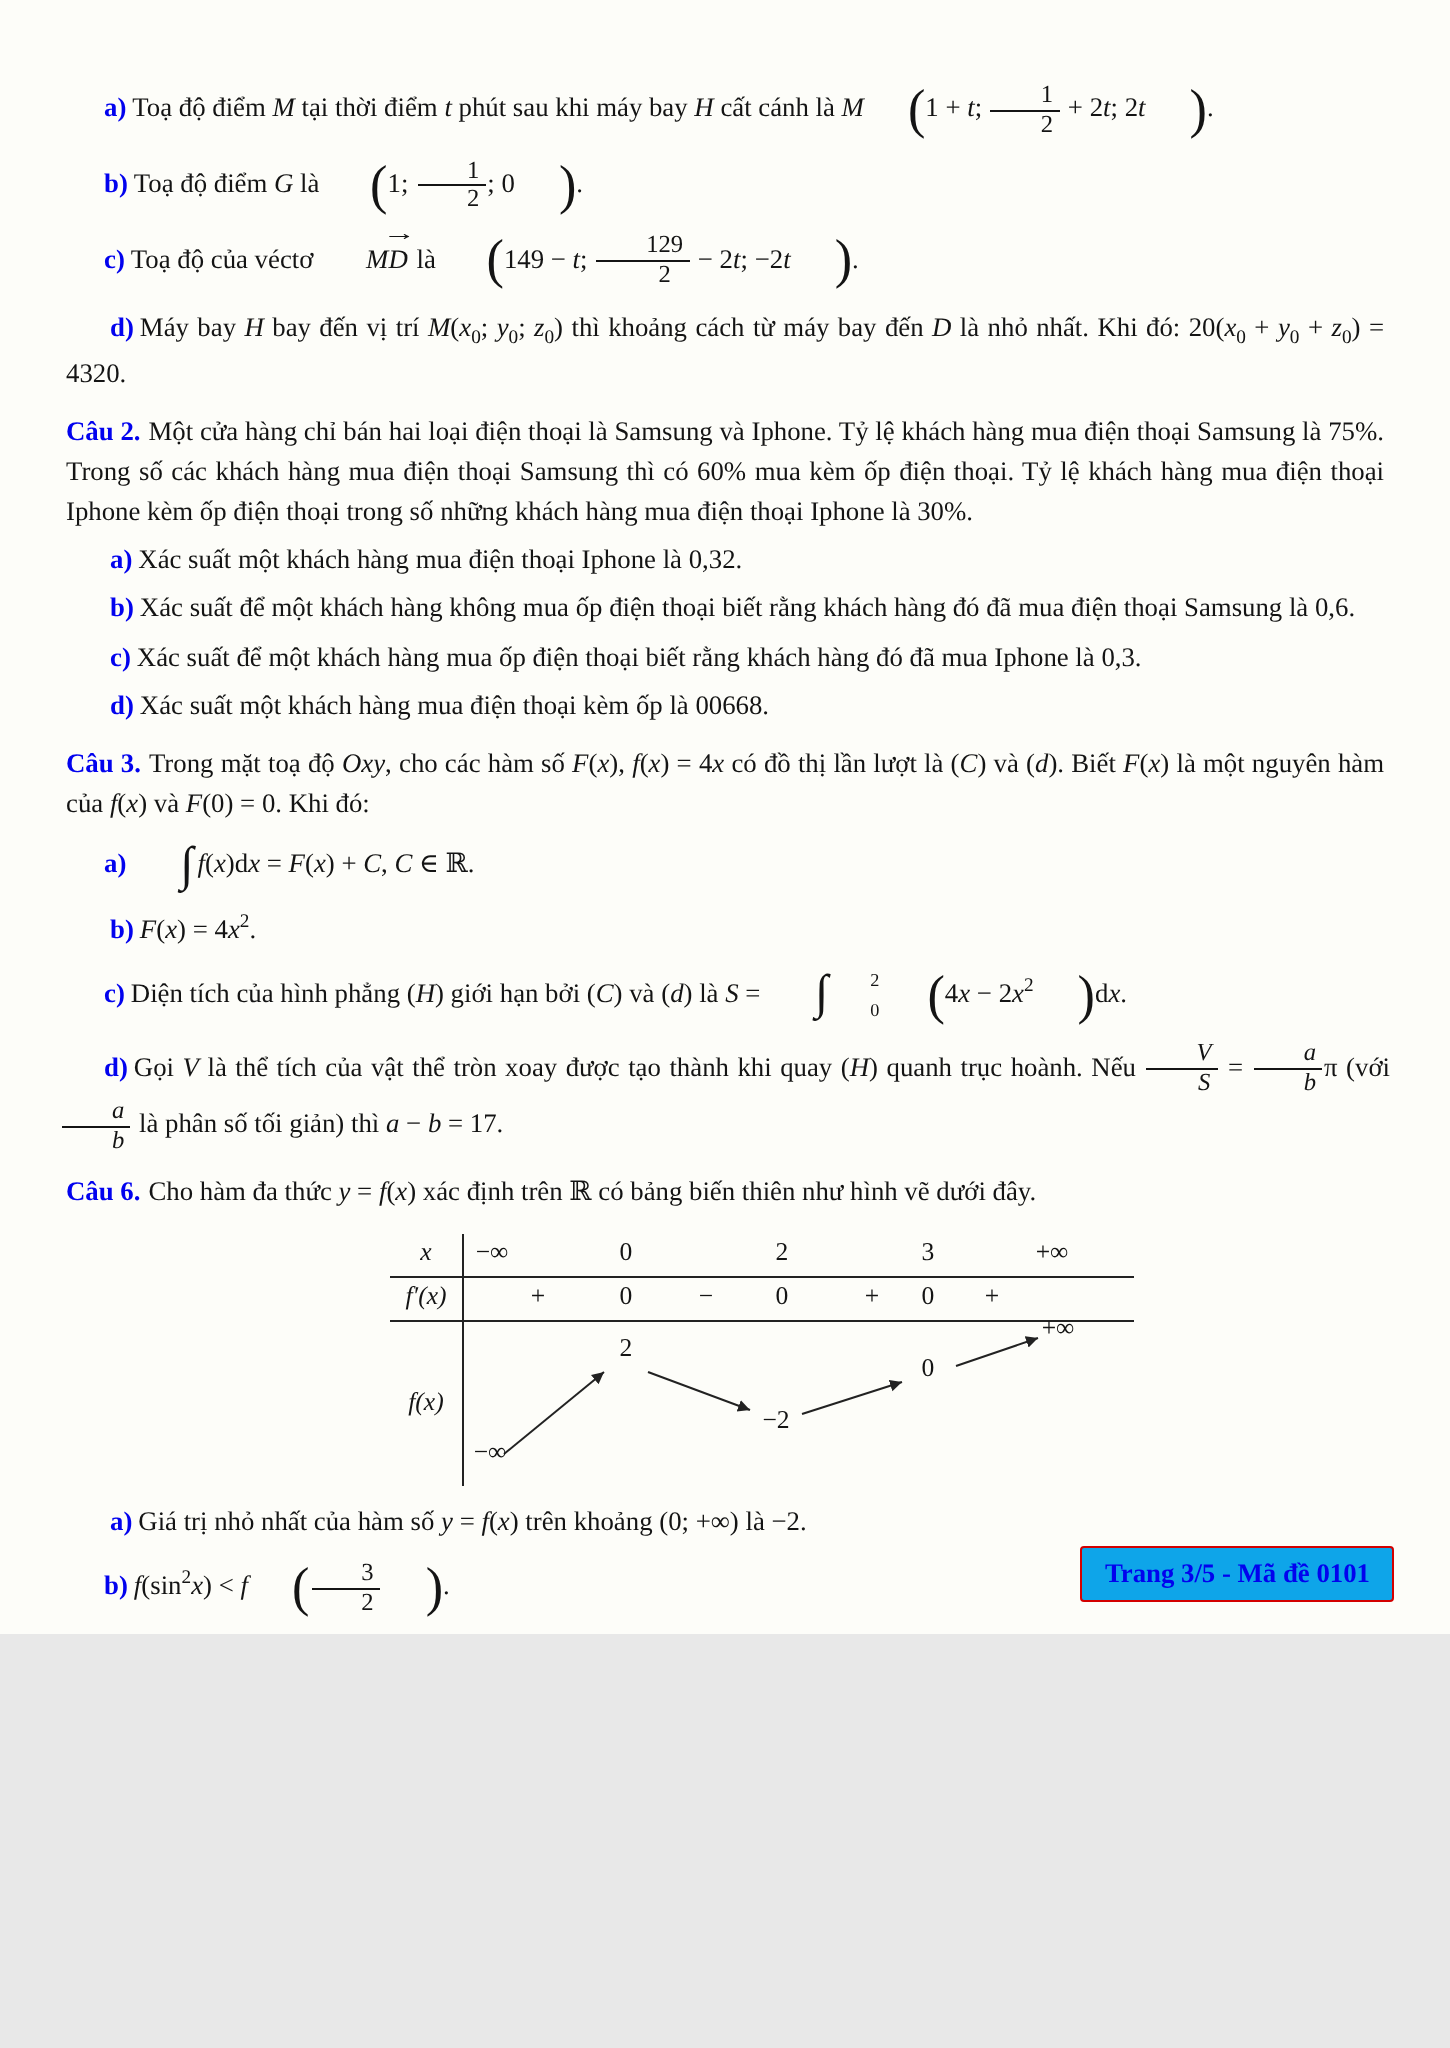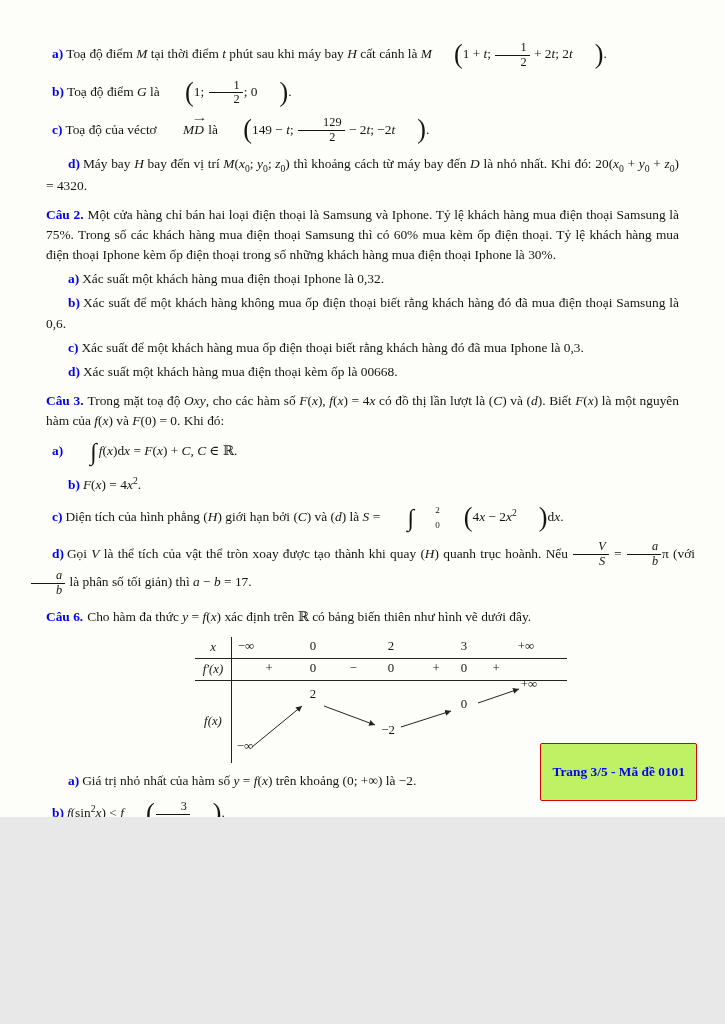--- a/index.html
+++ b/index.html
@@ -9,21 +9,21 @@
     box-sizing:border-box;
     margin:0 auto;
     background:#fdfdf9;
     padding:32px 30px 0 30px;
     font-family:"Liberation Serif","DejaVu Serif","DejaVu Sans",serif;
     font-size:13.4px;
     line-height:1.5;
     color:#141414;
     overflow:hidden;
   }
-  p { margin:4px 16px; text-align:justify; }
+  p { margin:4px 3px; text-align:justify; }
   p.item { text-indent:22px; }
   p.item.sp { margin:9px 0; }
   .lbl, .qlbl { color:#0202ee; font-weight:bold; }
   .lbl { margin-right:3px; }
   p.heading { text-indent:0; margin-top:9px; }
   .qlbl { margin-right:4px; }
 
   .it { font-style:italic; }
   sub { font-size:0.72em; }
   sup { font-size:0.72em; }
@@ -49,23 +49,23 @@
   .bbt-vals { position:relative; flex:1; }
   .bbt-vals .tv { position:absolute; transform:translateX(-50%); top:2px; white-space:nowrap; }
   .row-f { height:82px; }
   .farea { position:relative; flex:1; }
   .farea .pt { position:absolute; transform:translateX(-50%); white-space:nowrap; }
   .farea svg { position:absolute; left:0; top:0; }
 
   .footer-box {
     position:absolute; right:28px; bottom:16px;
     border:1.6px solid #d30000; border-radius:2px;
-    padding:18px 11px;
+    padding:3px 11px;
     color:#0202ee; font-weight:bold; font-size:13.4px;
-    background:#bef264;
+    background:#0ea5e9;
   }
 </style>
 </head>
 <body>
 
 <div class="page">
 
   <section>
     <p class="item sp"><span class="lbl">a)</span><span class="tks">Toạ độ điểm <span class="it">M</span> tại thời điểm <span class="it">t</span> phút sau khi máy bay <span class="it">H</span> cất cánh là <span class="it">M</span><span class="bp">(</span>1 + <span class="it">t</span>; <span class="frac"><span class="num">1</span><span class="den">2</span></span> + 2<span class="it">t</span>; 2<span class="it">t</span><span class="bp">)</span>.</span></p>
     <p class="item sp"><span class="lbl">b)</span><span class="tks">Toạ độ điểm <span class="it">G</span> là <span class="bp">(</span>1; <span class="frac"><span class="num">1</span><span class="den">2</span></span>; 0<span class="bp">)</span>.</span></p>

